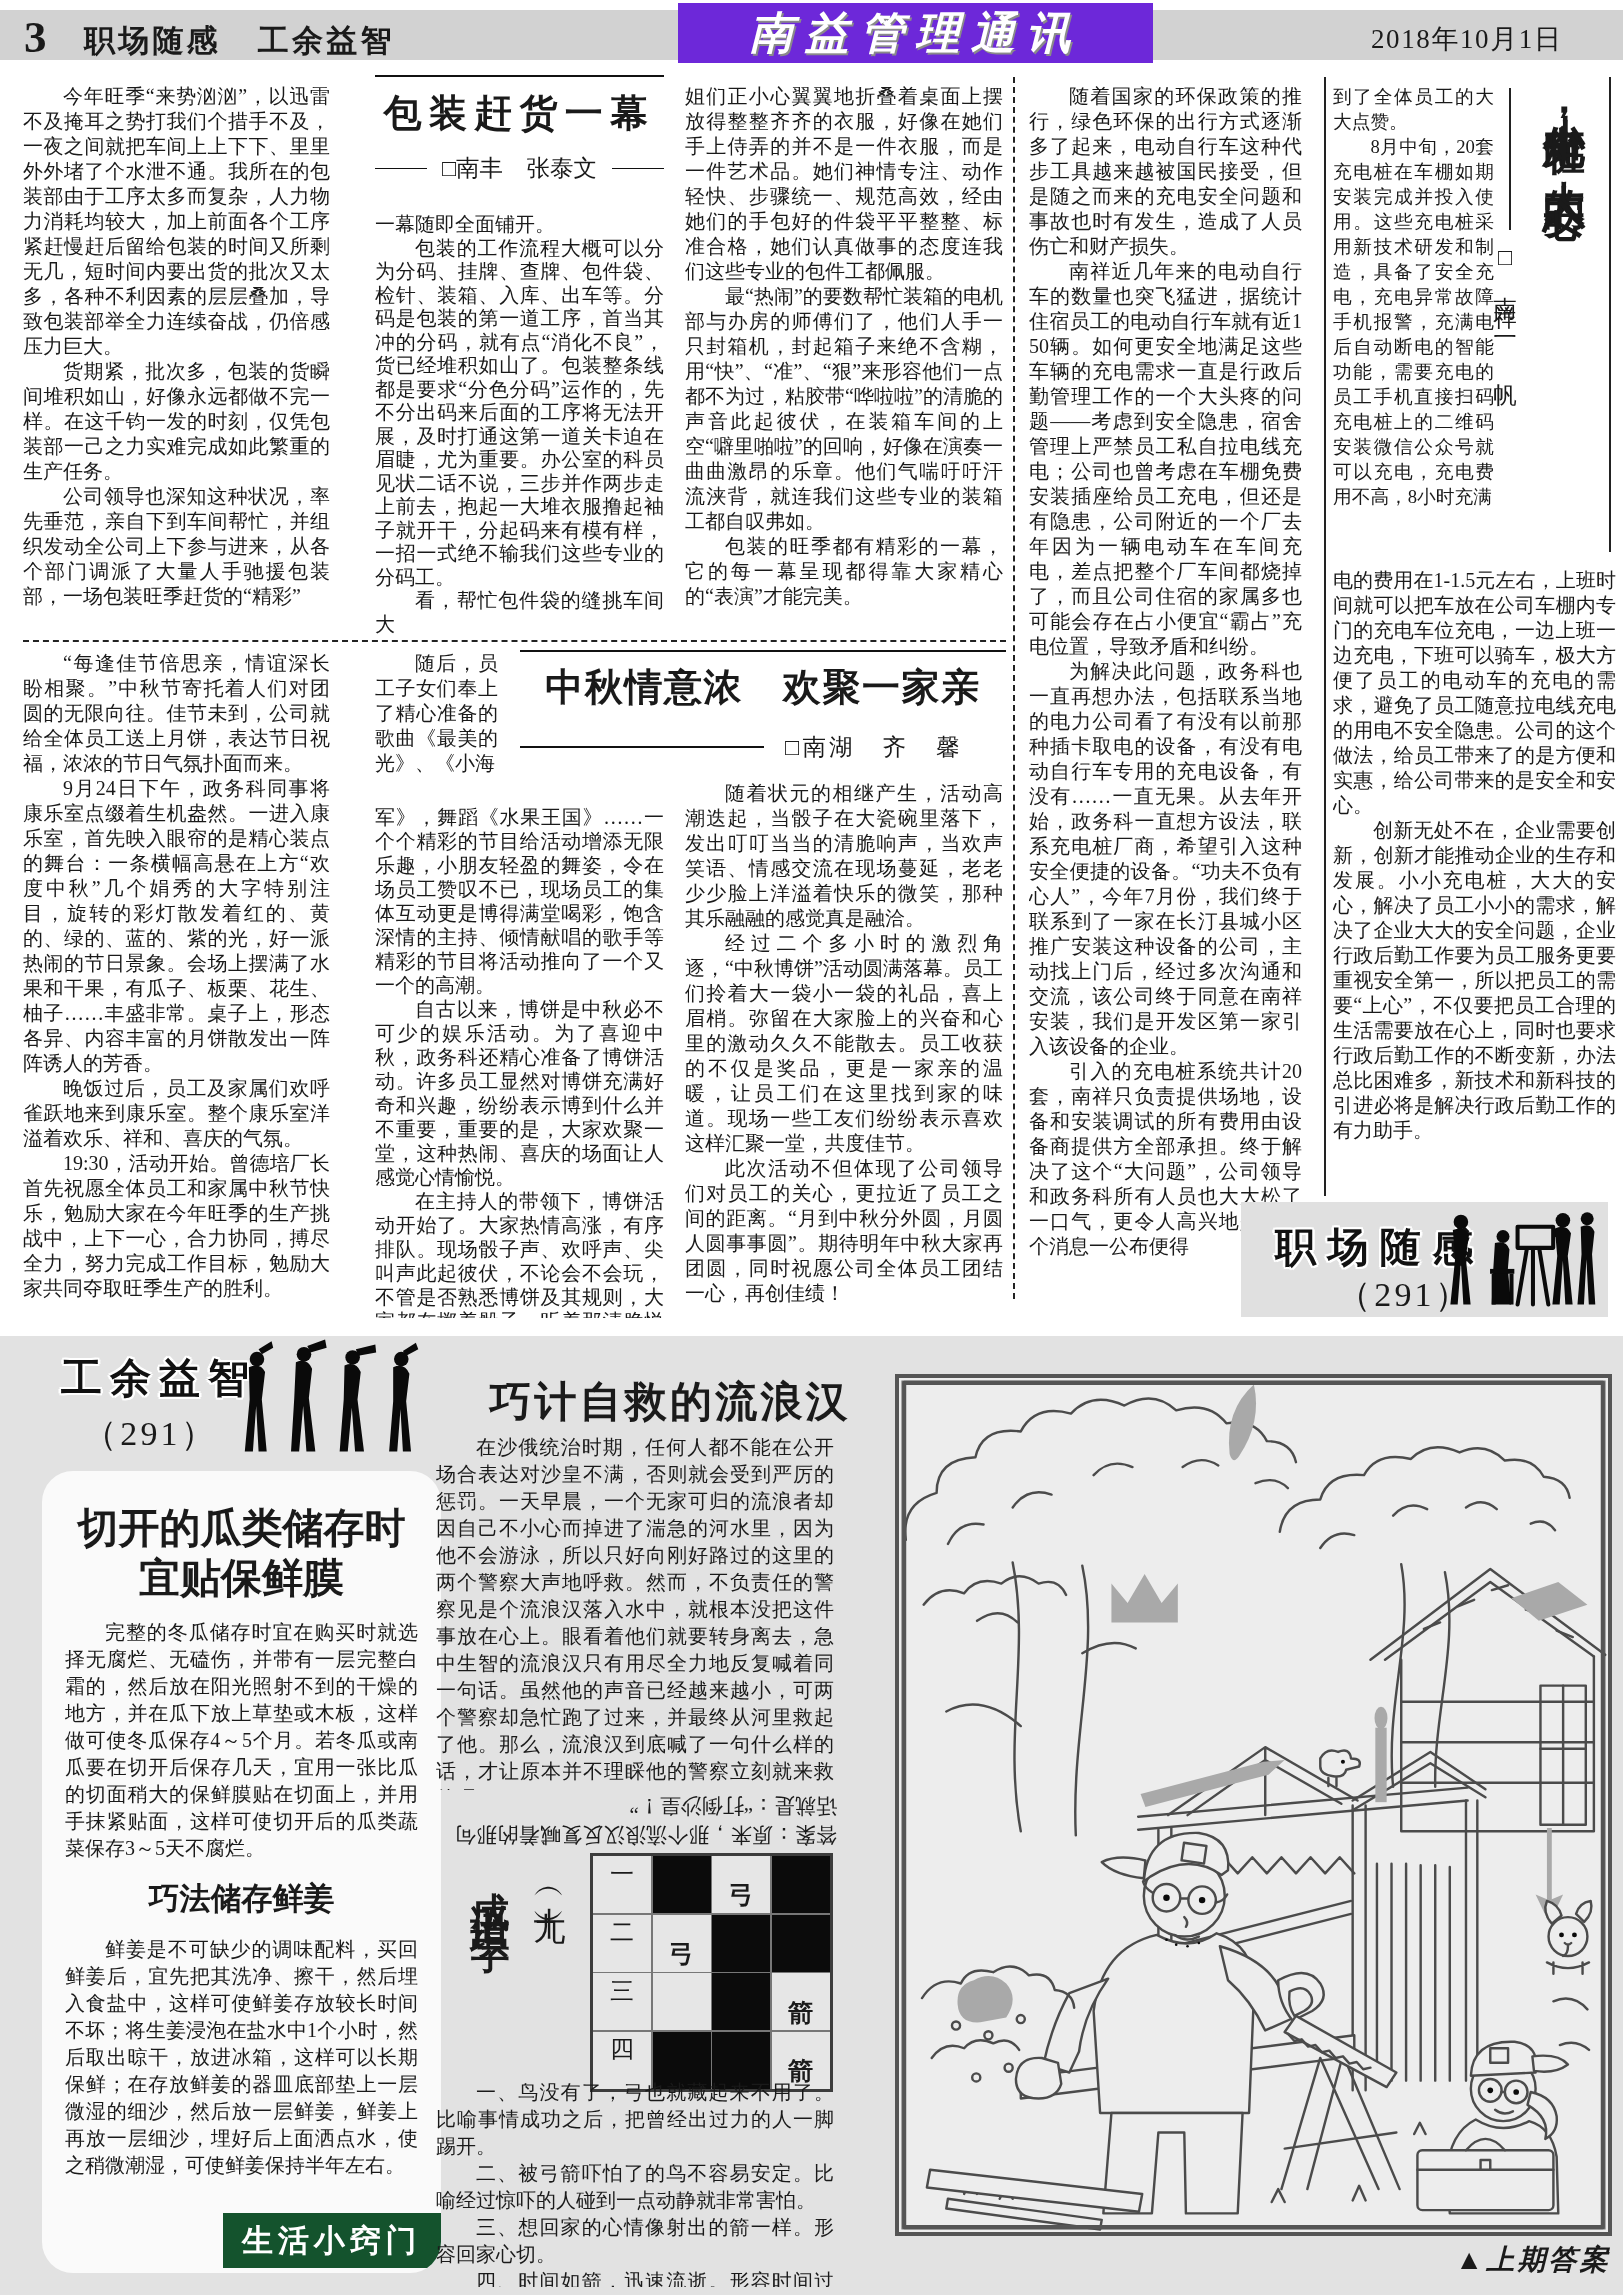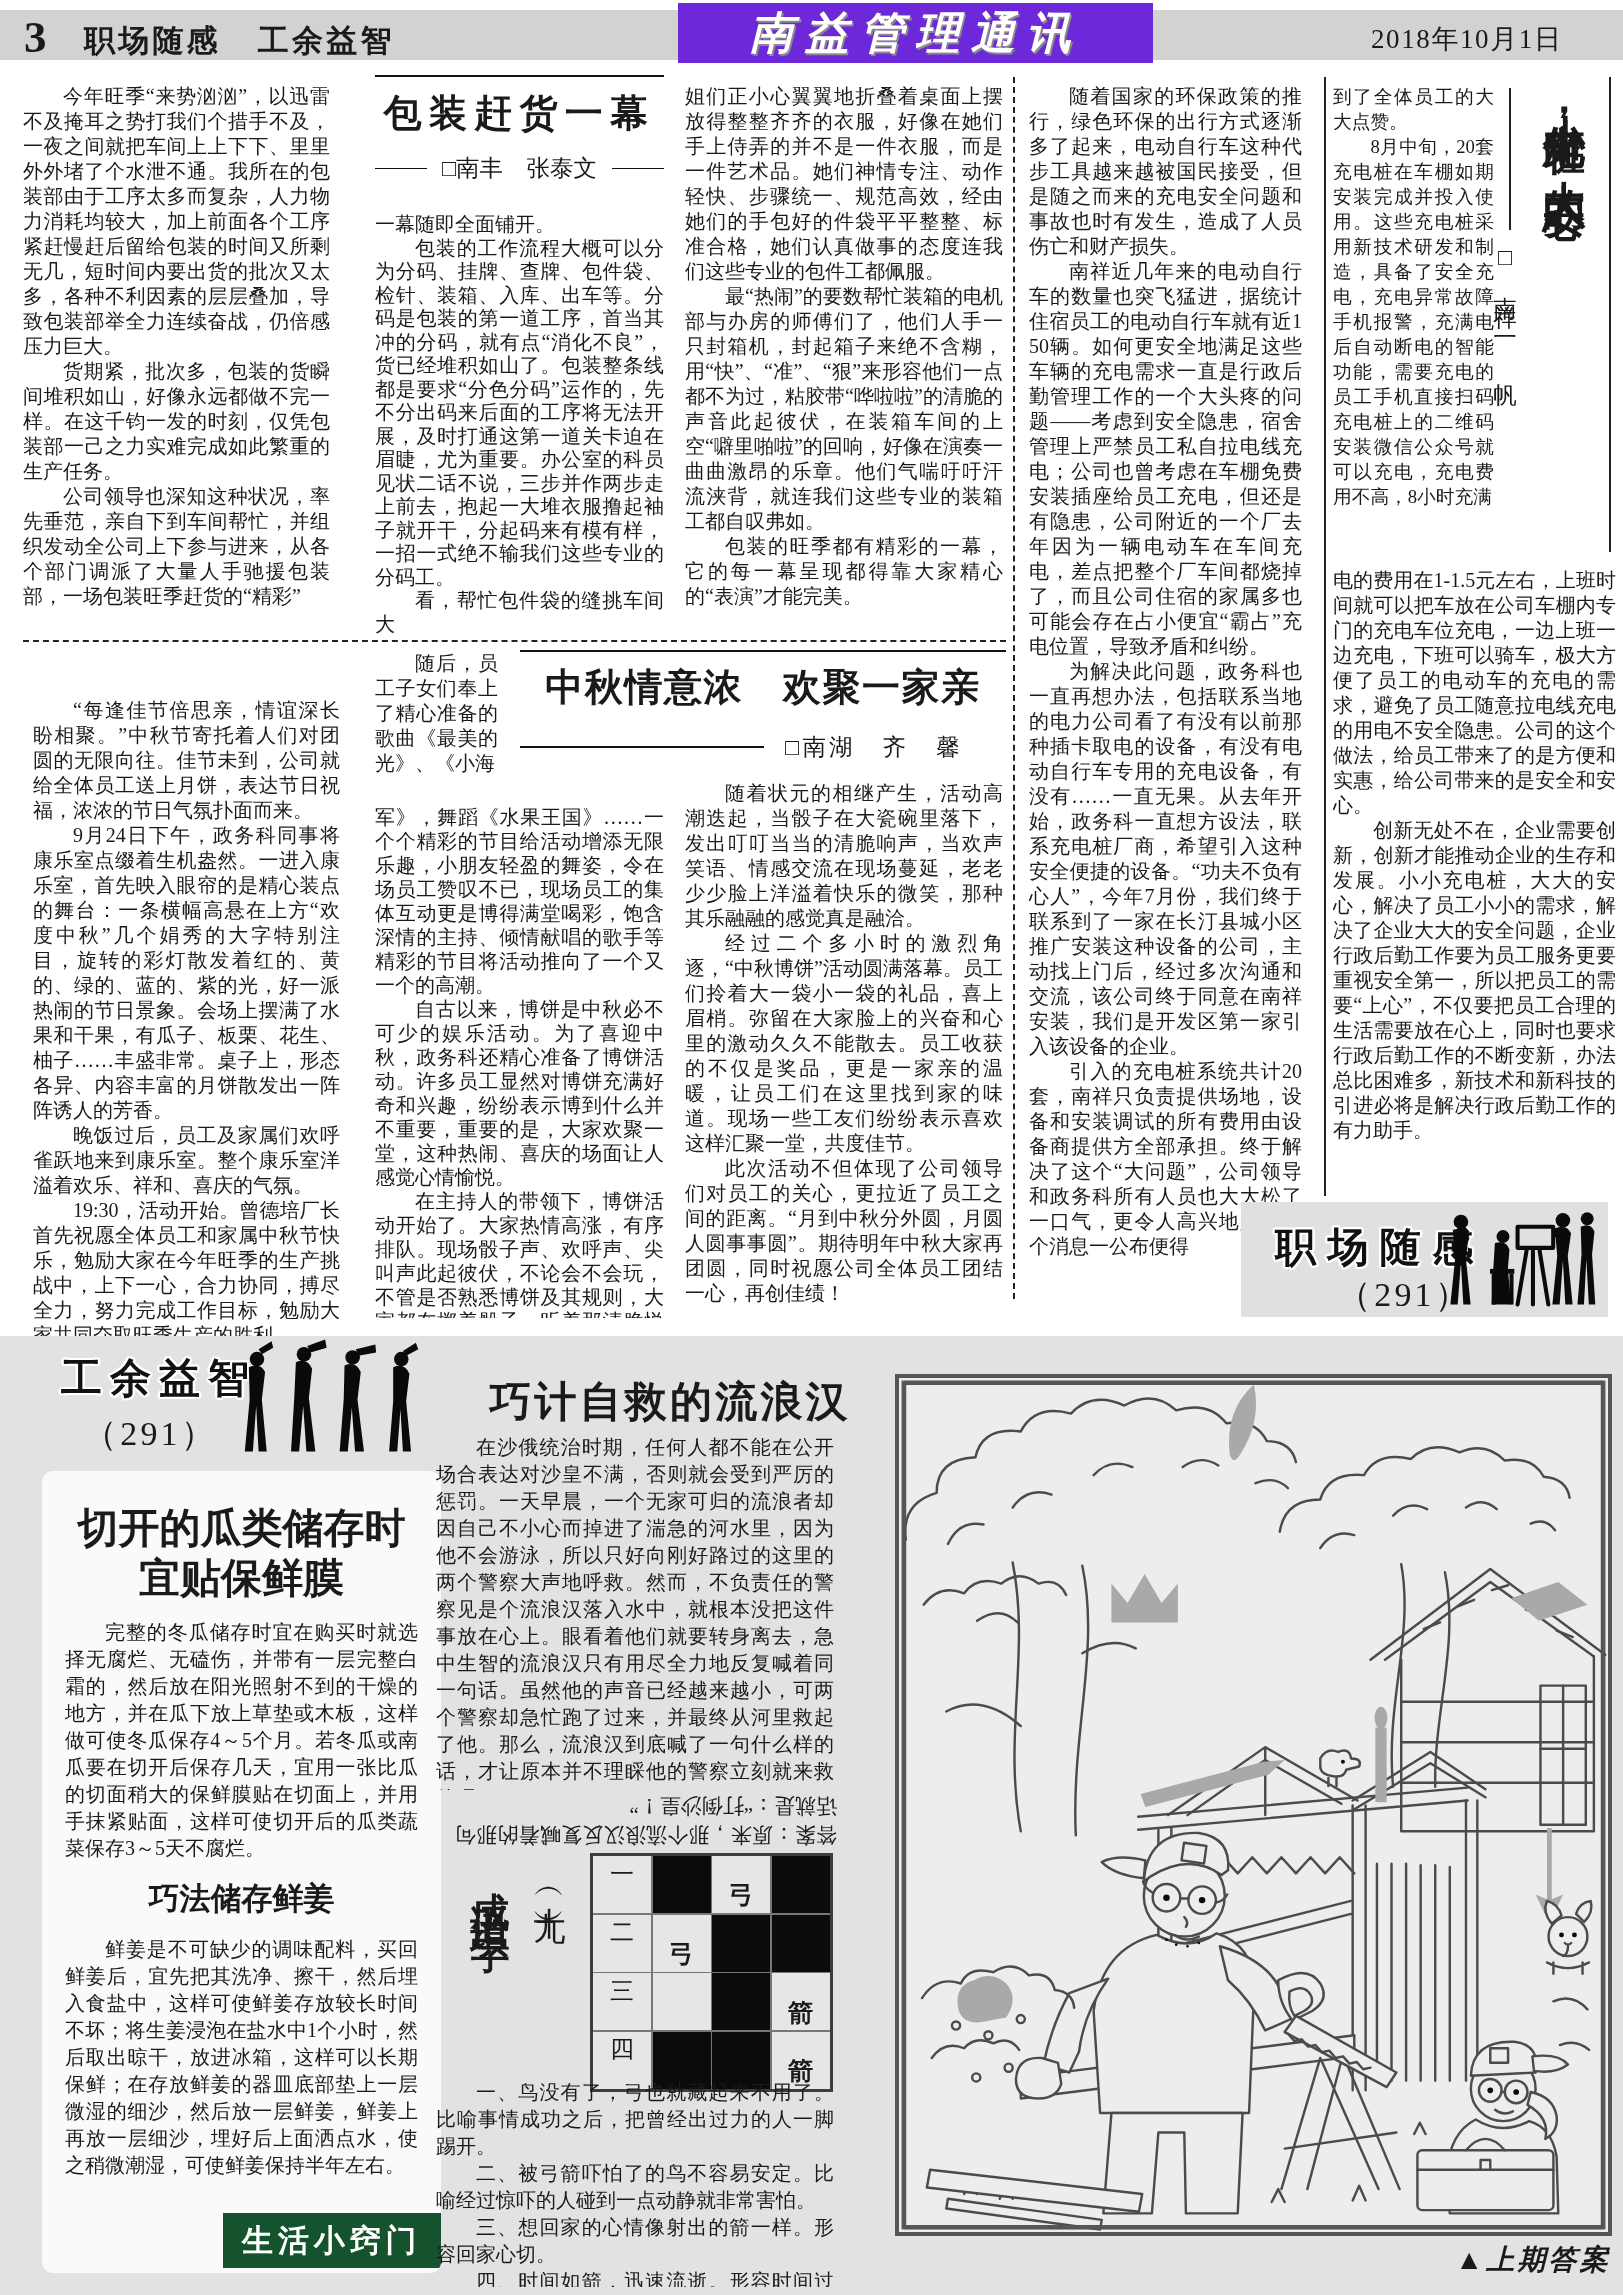--- a/index.html
+++ b/index.html
@@ -46,21 +46,21 @@
   .outl{font-family:"Liberation Sans","DejaVu Sans",sans-serif;font-weight:900;color:#111;
         text-shadow:-1.6px -1.6px 0 #fff,1.6px -1.6px 0 #fff,-1.6px 1.6px 0 #fff,1.6px 1.6px 0 #fff,-2.4px 0 0 #fff,2.4px 0 0 #fff,0 2.4px 0 #fff,0 -2.4px 0 #fff;}
   .b1-label{position:absolute;left:34px;top:18px;font-size:41px;letter-spacing:11.4px;}
   .b1-issue{position:absolute;left:96px;top:70px;font-size:34px;letter-spacing:3.2px;}
   .b1-art{position:absolute;right:11.4px;top:6.5px;}
   .pz-label{position:absolute;left:61px;top:1351px;font-size:41px;letter-spacing:8px;}
   .pz-issue{position:absolute;left:83px;top:1411px;font-size:34px;letter-spacing:3.2px;}
   .pz-art{position:absolute;left:234px;top:1338px;}
   
   .bottom-bg{position:absolute;left:0;top:1336px;width:1624px;height:960px;background:#e2e2e2;}
-  .card{position:absolute;left:42px;top:1471px;width:399px;height:802px;background:#fafafa;border-radius:11px;overflow:hidden;}
+  .card{position:absolute;left:42px;top:1471px;width:399px;height:802px;background:#fafafa;border-radius:31px;overflow:hidden;}
   .card-inner{padding:32px 23px 0 23px;}
   .card h2{margin:0;font-size:41px;line-height:50px;text-align:center;font-weight:900;}
   .card .bd{margin-top:16px;font-size:20px;line-height:27px;text-align:justify;word-break:break-all;}
   .card .bd p{margin:0;text-indent:2em;}
   .card h3{margin:16px 0 0 0;font-size:31px;text-align:center;font-weight:900;}
   .tag{position:absolute;right:0px;bottom:4.9px;background:#14532d;color:#fff;font-size:31px;
        font-weight:bold;letter-spacing:4.9px;padding:6.5px 19.5px;}
   .story-title{position:absolute;left:459px;top:1374px;width:422px;text-align:center;
                font-size:42px;font-weight:900;letter-spacing:3.2px;}
   .story-body{position:absolute;left:436px;top:1434px;width:398px;height:356px;overflow:hidden;
@@ -130,21 +130,21 @@
   <div class="col" style="left:685px;top:84px;width:318px;height:552px;">
     <p class="cont">姐们正小心翼翼地折叠着桌面上摆放得整整齐齐的衣服，好像在她们手上侍弄的并不是一件衣服，而是一件艺术品。她们神情专注、动作轻快、步骤统一、规范高效，经由她们的手包好的件袋平平整整、标准合格，她们认真做事的态度连我们这些专业的包件工都佩服。</p>
     <p>最“热闹”的要数帮忙装箱的电机部与办房的师傅们了，他们人手一只封箱机，封起箱子来绝不含糊，用“快”、“准”、“狠”来形容他们一点都不为过，粘胶带“哗啦啦”的清脆的声音此起彼伏，在装箱车间的上空“噼里啪啦”的回响，好像在演奏一曲曲激昂的乐章。他们气喘吁吁汗流浃背，就连我们这些专业的装箱工都自叹弗如。</p>
     <p>包装的旺季都有精彩的一幕，它的每一幕呈现都得靠大家精心的“表演”才能完美。</p>
   </div>
 
   <div class="hdash" style="left:23px;top:640px;width:983px;"></div>
   <div class="vdash" style="left:1013px;top:77px;height:1222px;"></div>
   <div class="vsolid" style="left:1324px;top:77px;height:1119px;"></div>
 
-  <div class="col" style="left:33px;top:651px;width:307px;height:650px;margin-top:47px;">
+  <div class="col" style="left:23px;top:651px;width:307px;height:650px;">
     <p>“每逢佳节倍思亲，情谊深长盼相聚。”中秋节寄托着人们对团圆的无限向往。佳节未到，公司就给全体员工送上月饼，表达节日祝福，浓浓的节日气氛扑面而来。</p>
     <p>9月24日下午，政务科同事将康乐室点缀着生机盎然。一进入康乐室，首先映入眼帘的是精心装点的舞台：一条横幅高悬在上方“欢度中秋”几个娟秀的大字特别注目，旋转的彩灯散发着红的、黄的、绿的、蓝的、紫的光，好一派热闹的节日景象。会场上摆满了水果和干果，有瓜子、板栗、花生、柚子……丰盛非常。桌子上，形态各异、内容丰富的月饼散发出一阵阵诱人的芳香。</p>
     <p>晚饭过后，员工及家属们欢呼雀跃地来到康乐室。整个康乐室洋溢着欢乐、祥和、喜庆的气氛。</p>
     <p>19:30，活动开始。曾德培厂长首先祝愿全体员工和家属中秋节快乐，勉励大家在今年旺季的生产挑战中，上下一心，合力协同，搏尽全力，努力完成工作目标，勉励大家共同夺取旺季生产的胜利。</p>
   </div>
 
   <div class="col" style="left:375px;top:651px;width:123px;height:151px;">
     <p>随后，员工子女们奉上了精心准备的歌曲《最美的光》、《小海</p>
   </div>
 

